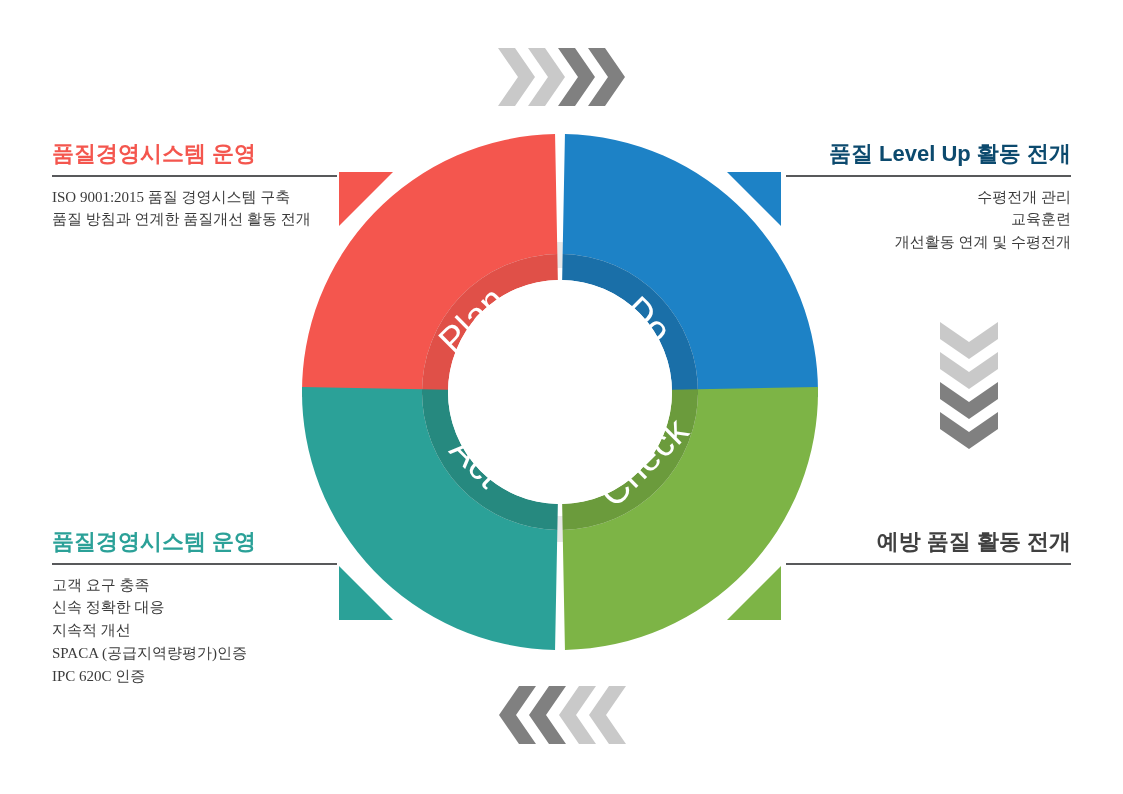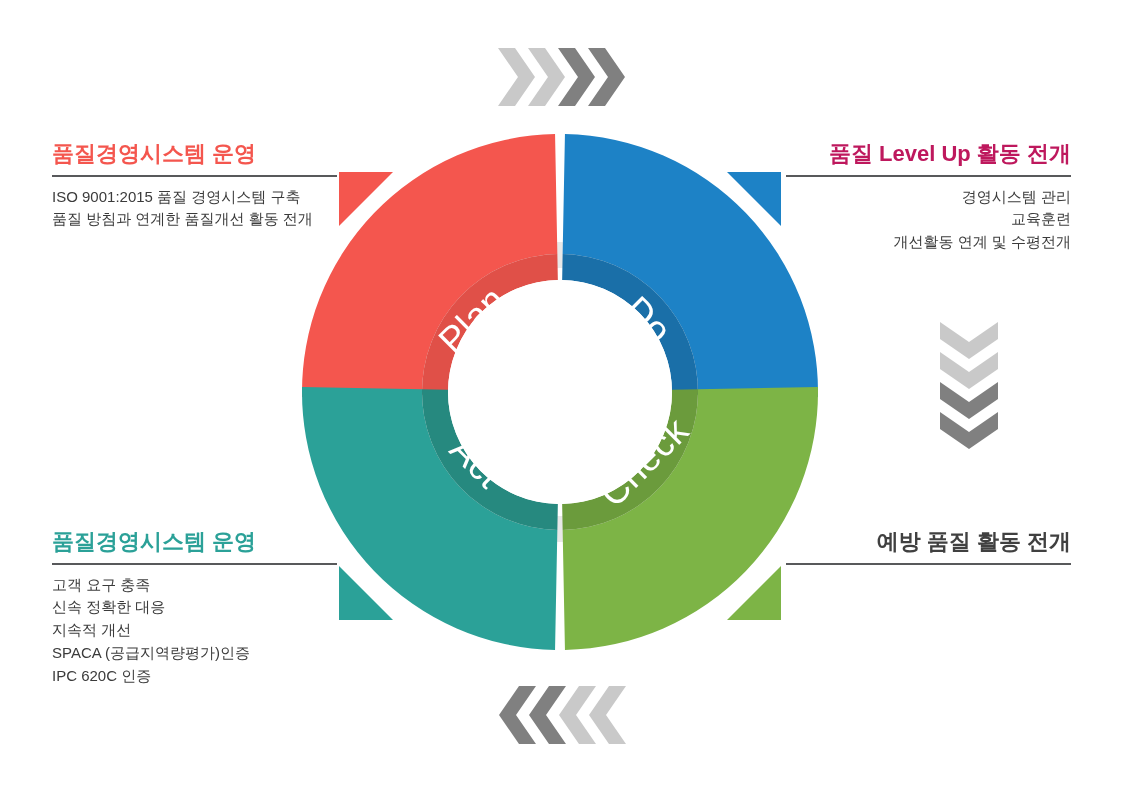--- a/index.html
+++ b/index.html
@@ -54,33 +54,33 @@
     height: 2px;
     background: #58595b;
     margin: 0 0 9px 0;
   }
   .callout-body {
     font-size: 15px;
     color: #3b3b3b;
     line-height: 1.52;
     margin: 0;
   }
-  .callout-body .line { display: block; white-space: nowrap; }
+  .callout-body .line { display: block; white-space: nowrap; font-family: Liberation Serif, serif; }
 
   .callout.left  { text-align: left; }
   .callout.right { text-align: right; }
 
   
   #callout-plan  { left: 52px;  top: 140px;  width: 285px; }
   #callout-do    { left: 786px; top: 140px;  width: 285px; }
   #callout-act   { left: 52px;  top: 528px;  width: 285px; }
   #callout-check { left: 786px; top: 528px;  width: 285px; }
 
   #callout-plan  .callout-title { color: #f4564e; }
-  #callout-do    .callout-title { color: #be185d; }
+  #callout-do    .callout-title { color: #0c4a6e; }
   #callout-act   .callout-title { color: #2ba198; }
   #callout-check .callout-title { color: #404040; }
 </style>
 </head>
 <body>
 
 <div class="chev-group" id="arrows-top" style="left:498px; top:48px;">
   <svg width="128" height="58" viewBox="0 0 128 58" aria-hidden="true">
     <g>
         <path d="M0,0 L17,0 L37,29 L17,58 L0,58 L20,29 Z" fill="#c9c9c9"></path>
@@ -194,21 +194,21 @@
   <div class="callout-body">
     <span class="line">ISO 9001:2015 품질 경영시스템 구축</span>
     <span class="line">품질 방침과 연계한 품질개선 활동 전개</span>
   </div>
 </div>
 
 <div class="callout right" id="callout-do">
   <div class="callout-title">품질 Level Up 활동 전개</div>
   <div class="callout-rule"></div>
   <div class="callout-body">
-    <span class="line">경영시스템 관리</span>
+    <span class="line">수평전개 관리</span>
     <span class="line">교육훈련</span>
     <span class="line">개선활동 연계 및 수평전개</span>
   </div>
 </div>
 
 <div class="callout left" id="callout-act">
   <div class="callout-title">품질경영시스템 운영</div>
   <div class="callout-rule"></div>
   <div class="callout-body">
     <span class="line">고객 요구 충족</span>

